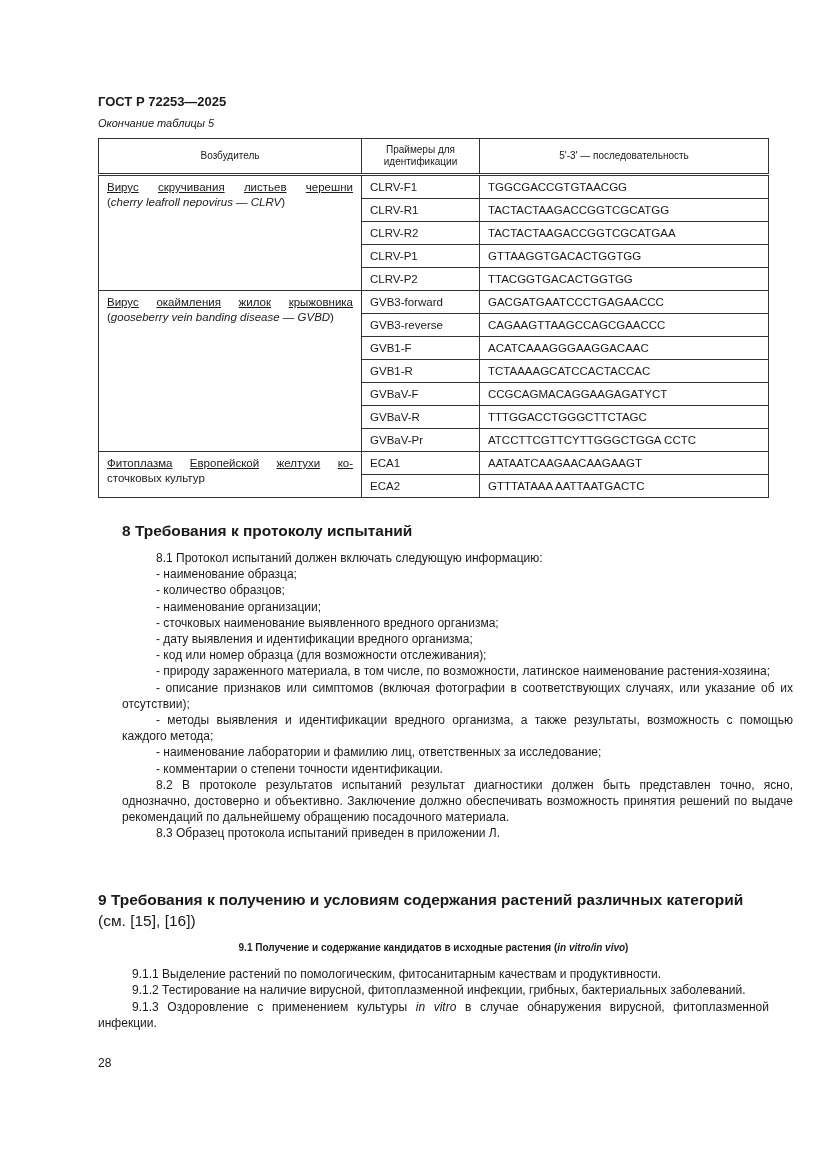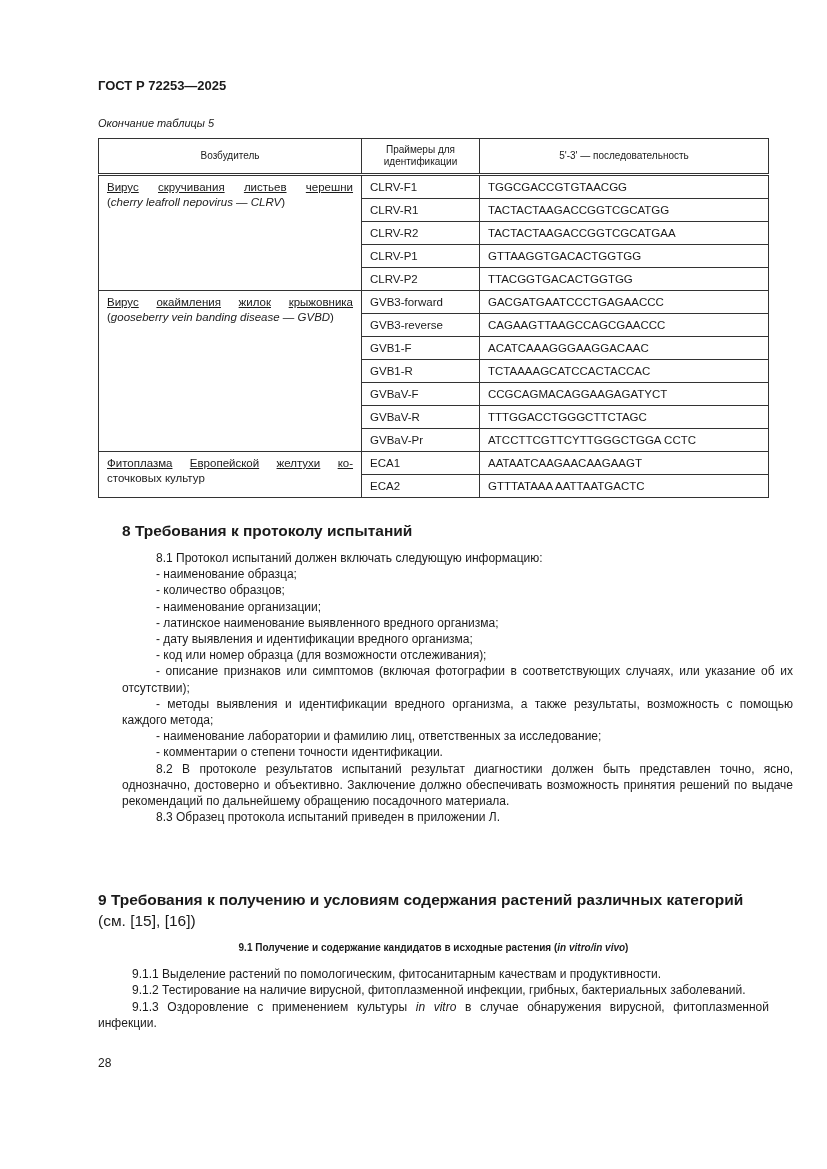--- a/index.html
+++ b/index.html
@@ -1,18 +1,18 @@
 <!DOCTYPE html>
 <html><head>
 <meta charset="utf-8">
 <style>
   html, body { margin: 0; padding: 0; background: #ffffff; }
   body { width: 827px; height: 1169px; position: relative; overflow: hidden;
          font-family: "Liberation Sans", sans-serif; color: #1a1a1a; }
-  .doc-code { position: absolute; left: 98px; top: 78px; font-size: 13px; font-weight: bold; }
+  .doc-code { position: absolute; left: 98px; top: 94px; font-size: 13px; font-weight: bold; }
   .table-caption { position: absolute; left: 98px; top: 117px; font-size: 11px; font-style: italic; }
   table.primers { position: absolute; left: 98px; top: 138px; width: 671px;
                   border-collapse: collapse; font-size: 11.5px; table-layout: fixed; }
   table.primers th, table.primers td { border: 1px solid #333; padding: 0 8px; vertical-align: middle; }
   table.primers thead th { font-weight: normal; font-size: 10px; text-align: center; height: 34px; line-height: 12px; }
   table.primers tbody td { height: 22px; line-height: 13px; }
   table.primers td.pathogen { vertical-align: top; padding-top: 4px; text-align: justify; text-align-last: left; line-height: 15px; }
   table.primers td.pathogen .jline { display: flex; justify-content: space-between; text-decoration: underline; }
   table.primers thead tr { border-bottom: 3px double #333; }
   .col1 { width: 243px; } .col2 { width: 109px; } .col3 { width: 267px; }
@@ -130,23 +130,24 @@
 </table>
 
 <div class="body-text" style="top:520px;margin-left:24px;">
   <h2 class="sec">8 Требования к протоколу испытаний</h2>
   <div style="height:9px"></div>
   <p class="indent">8.1 Протокол испытаний должен включать следующую информацию:</p>
   <div id="items8">
       <p class="indent">- наименование образца;</p>
       <p class="indent">- количество образцов;</p>
       <p class="indent">- наименование организации;</p>
-      <p class="indent">- латинское наименование выявленного вредного организма;</p>
+      <p class="indent">- сточковых наименование выявленного вредного организма;</p>
       <p class="indent">- дату выявления и идентификации вредного организма;</p>
       <p class="indent">- код или номер образца (для возможности отслеживания);</p>
+      <p class="indent">- природу зараженного материала, в том числе, по возможности, латинское наименование растения-хозяина;</p>
       <p class="indent">- описание признаков или симптомов (включая фотографии в соответствующих случаях, или указание об их отсутствии);</p>
       <p class="indent">- методы выявления и идентификации вредного организма, а также результаты, возможность с помощью каждого метода;</p>
       <p class="indent">- наименование лаборатории и фамилию лиц, ответственных за исследование;</p>
       <p class="indent">- комментарии о степени точности идентификации.</p>
     </div>
   <p class="indent">8.2 В протоколе результатов испытаний результат диагностики должен быть представлен точно, ясно, однозначно, достоверно и объективно. Заключение должно обеспечивать возможность принятия решений по выдаче рекомендаций по дальнейшему обращению посадочного материала.</p>
   <p class="indent">8.3 Образец протокола испытаний приведен в приложении Л.</p>
 </div>
 
 <div class="body-text" style="top:889px;">

